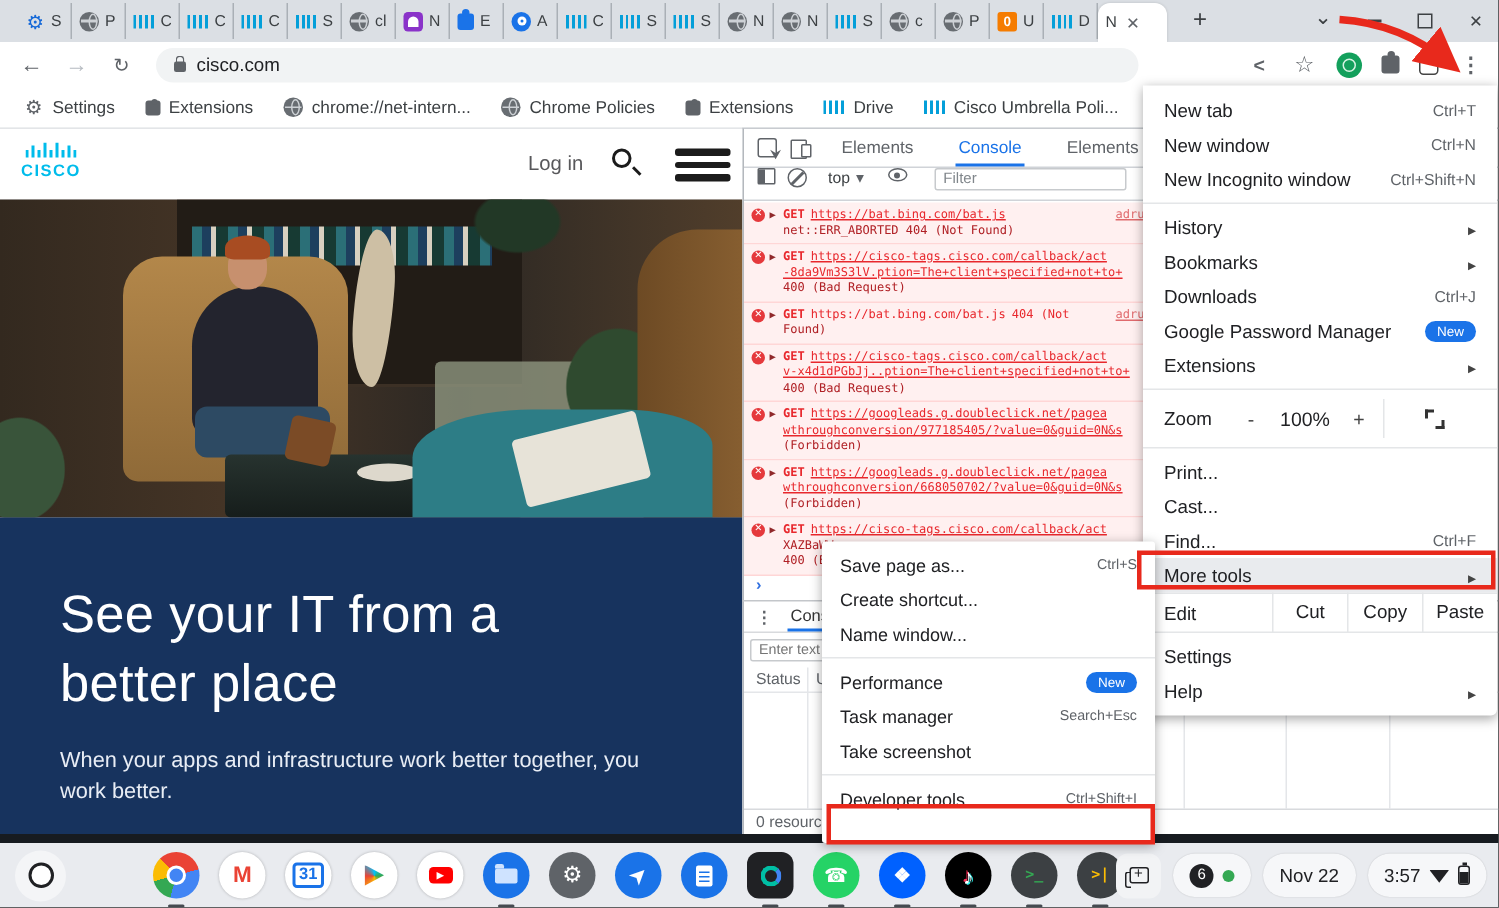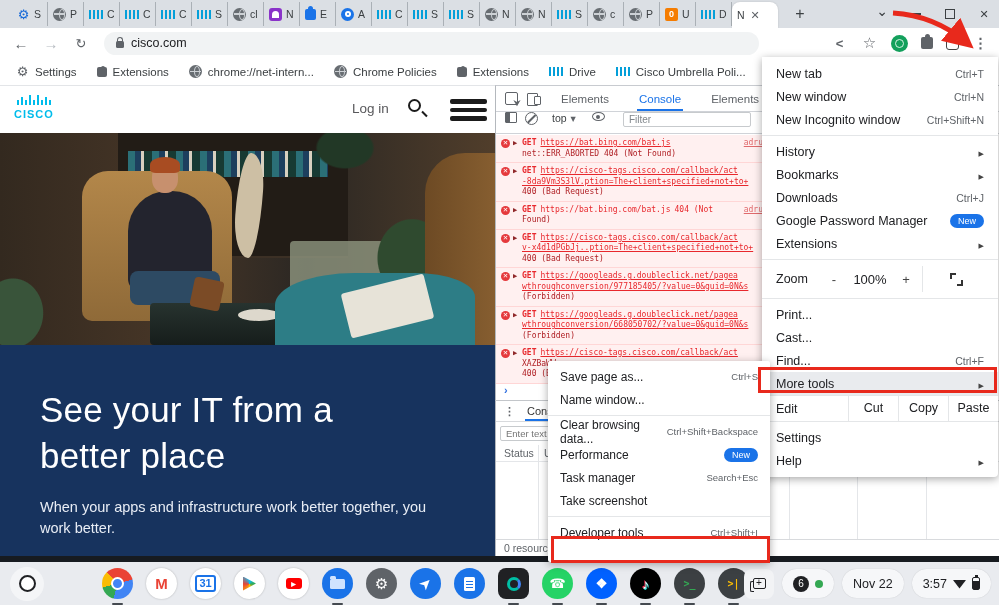--- a/index.html
+++ b/index.html
@@ -661,27 +661,26 @@
         <span class="marr"></span>
       </div>
   </div>
 
   <div class="submenu">
     <div class="smrow">
         <span>Save page as...</span>
         <span class="sms">Ctrl+S</span>
       </div>
     <div class="smrow">
+        <span>Create shortcut...</span>
+      </div>
+    <div class="smrow">
         <span>Name window...</span>
       </div>
     <div class="msep"></div>
-    <div class="smrow">
-        <span>Clear browsing data...</span>
-        <span class="sms">Ctrl+Shift+Backspace</span>
-      </div>
     <div class="smrow">
         <span>Performance</span>
         <span class="badge" style="margin-left:0">New</span>
       </div>
     <div class="smrow">
         <span>Task manager</span>
         <span class="sms">Search+Esc</span>
       </div>
     <div class="smrow">
         <span>Take screenshot</span>

